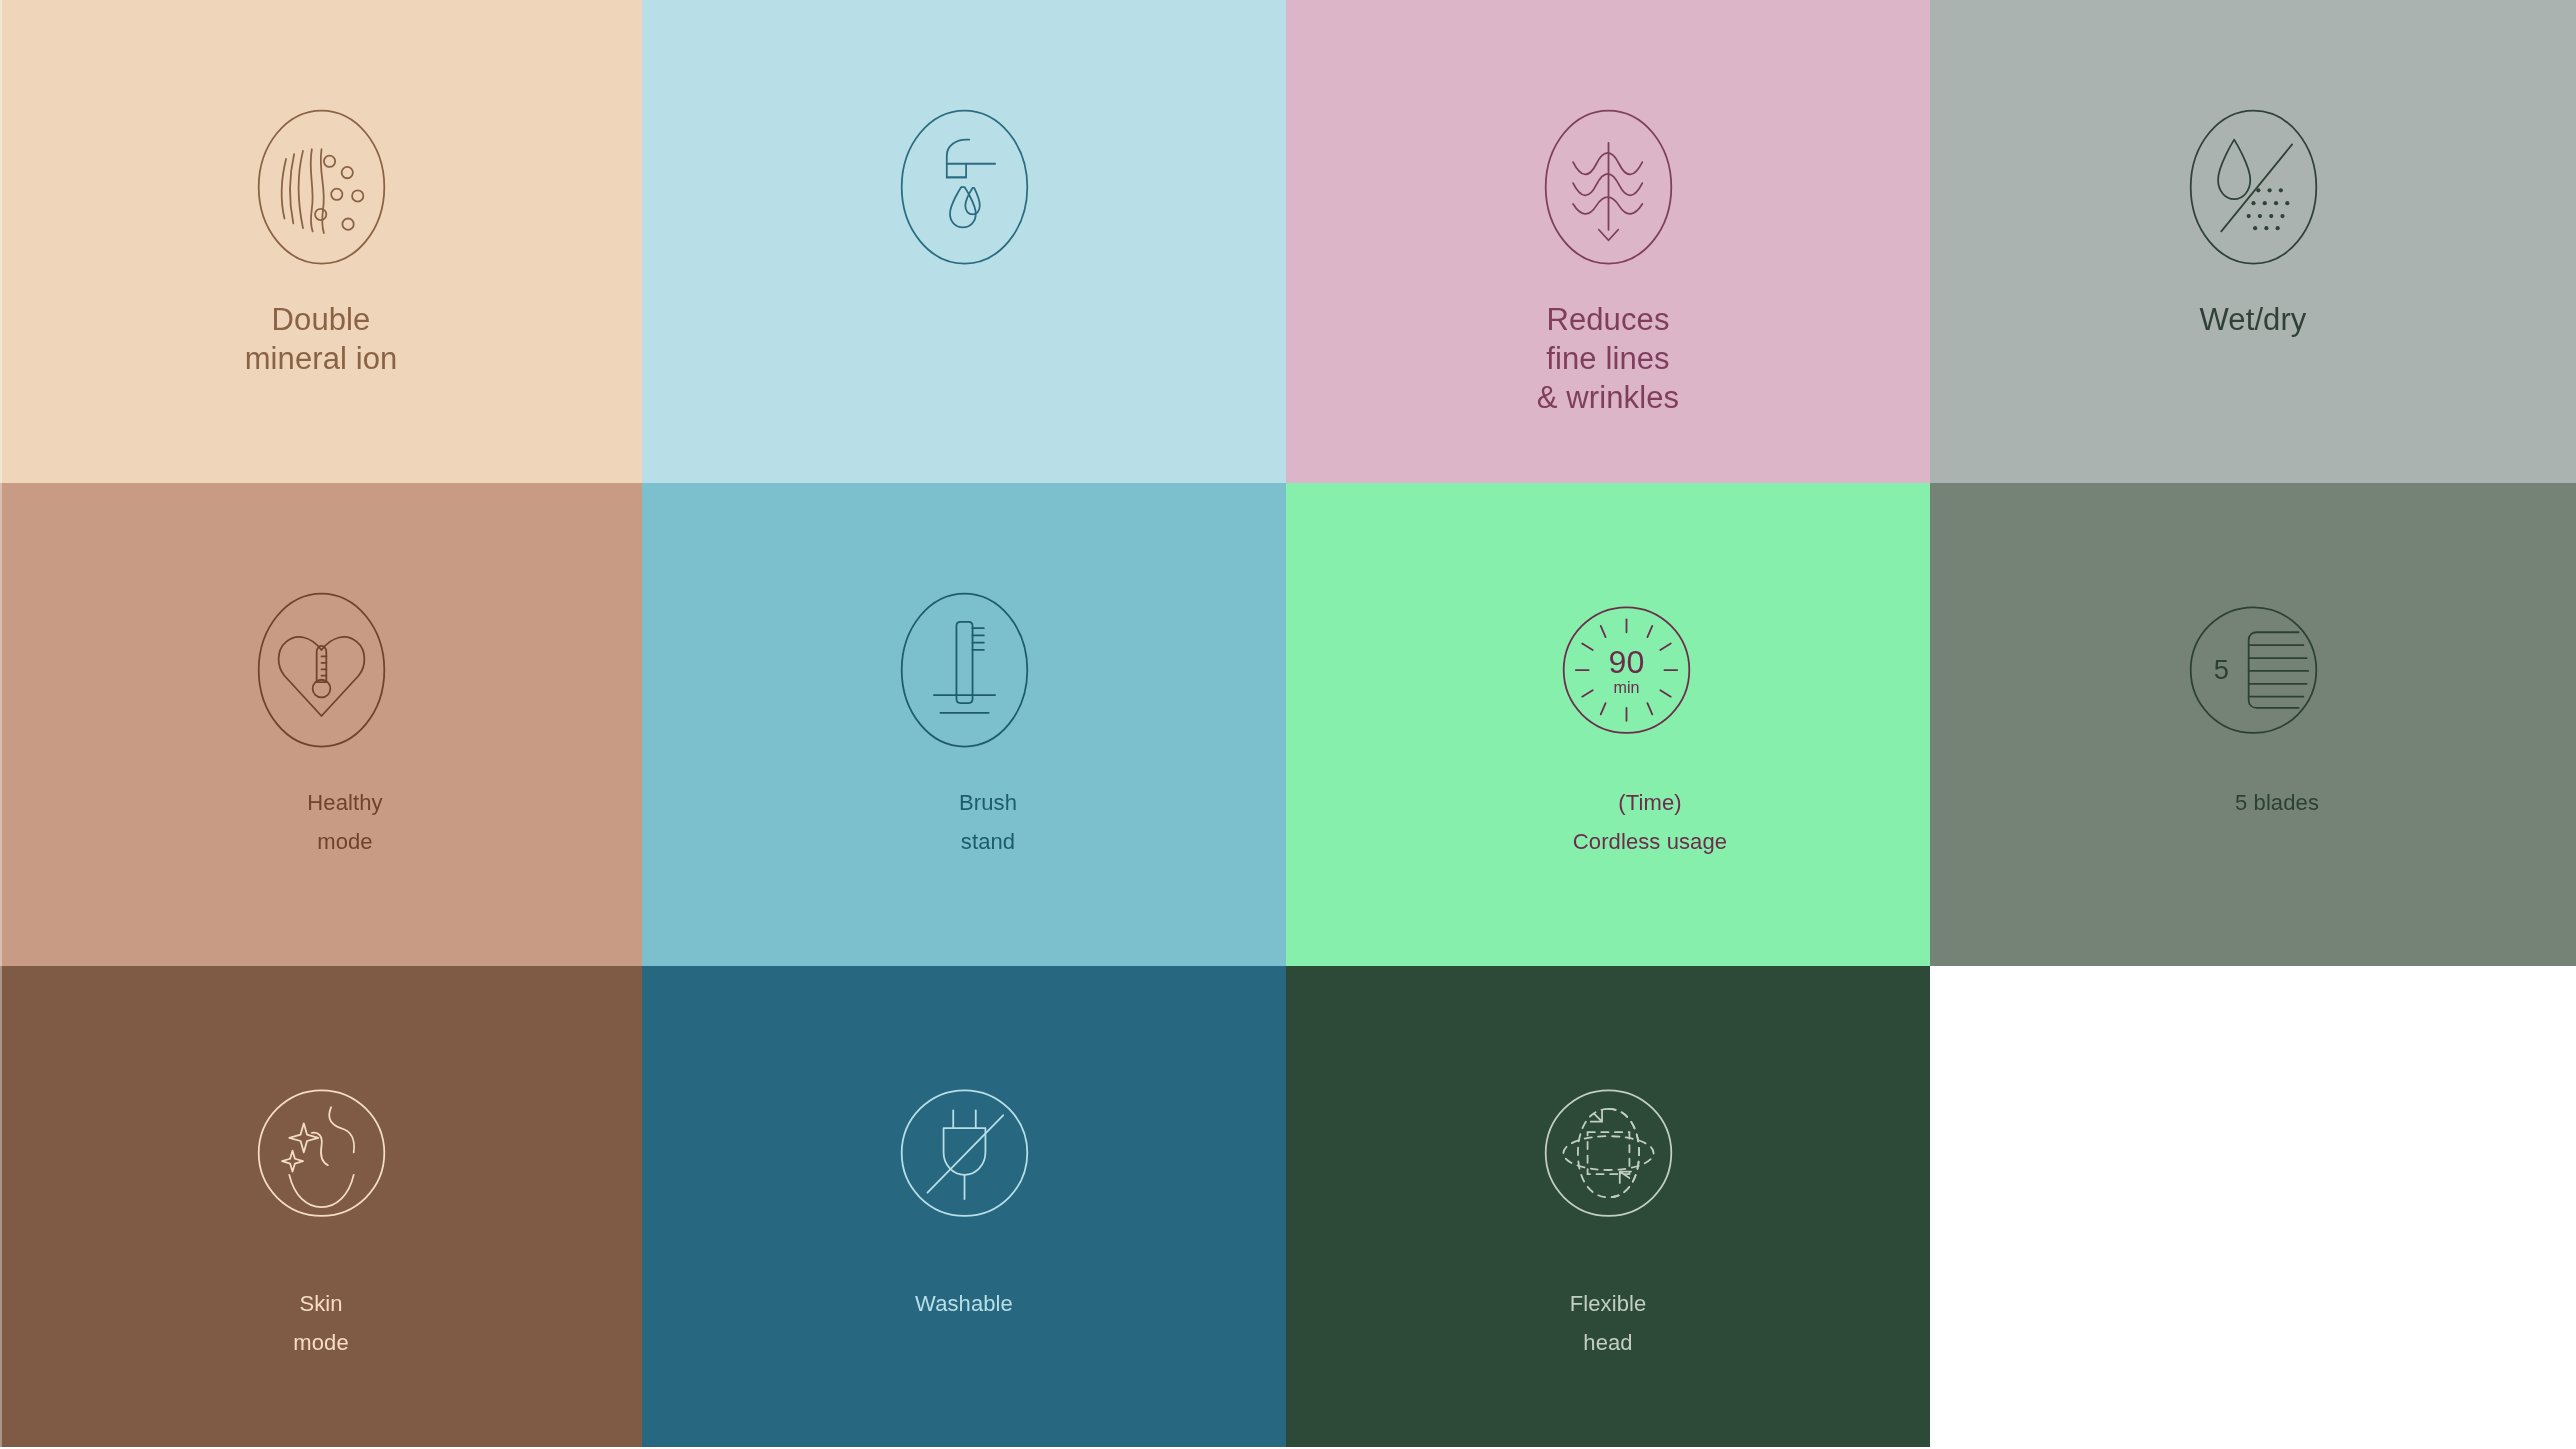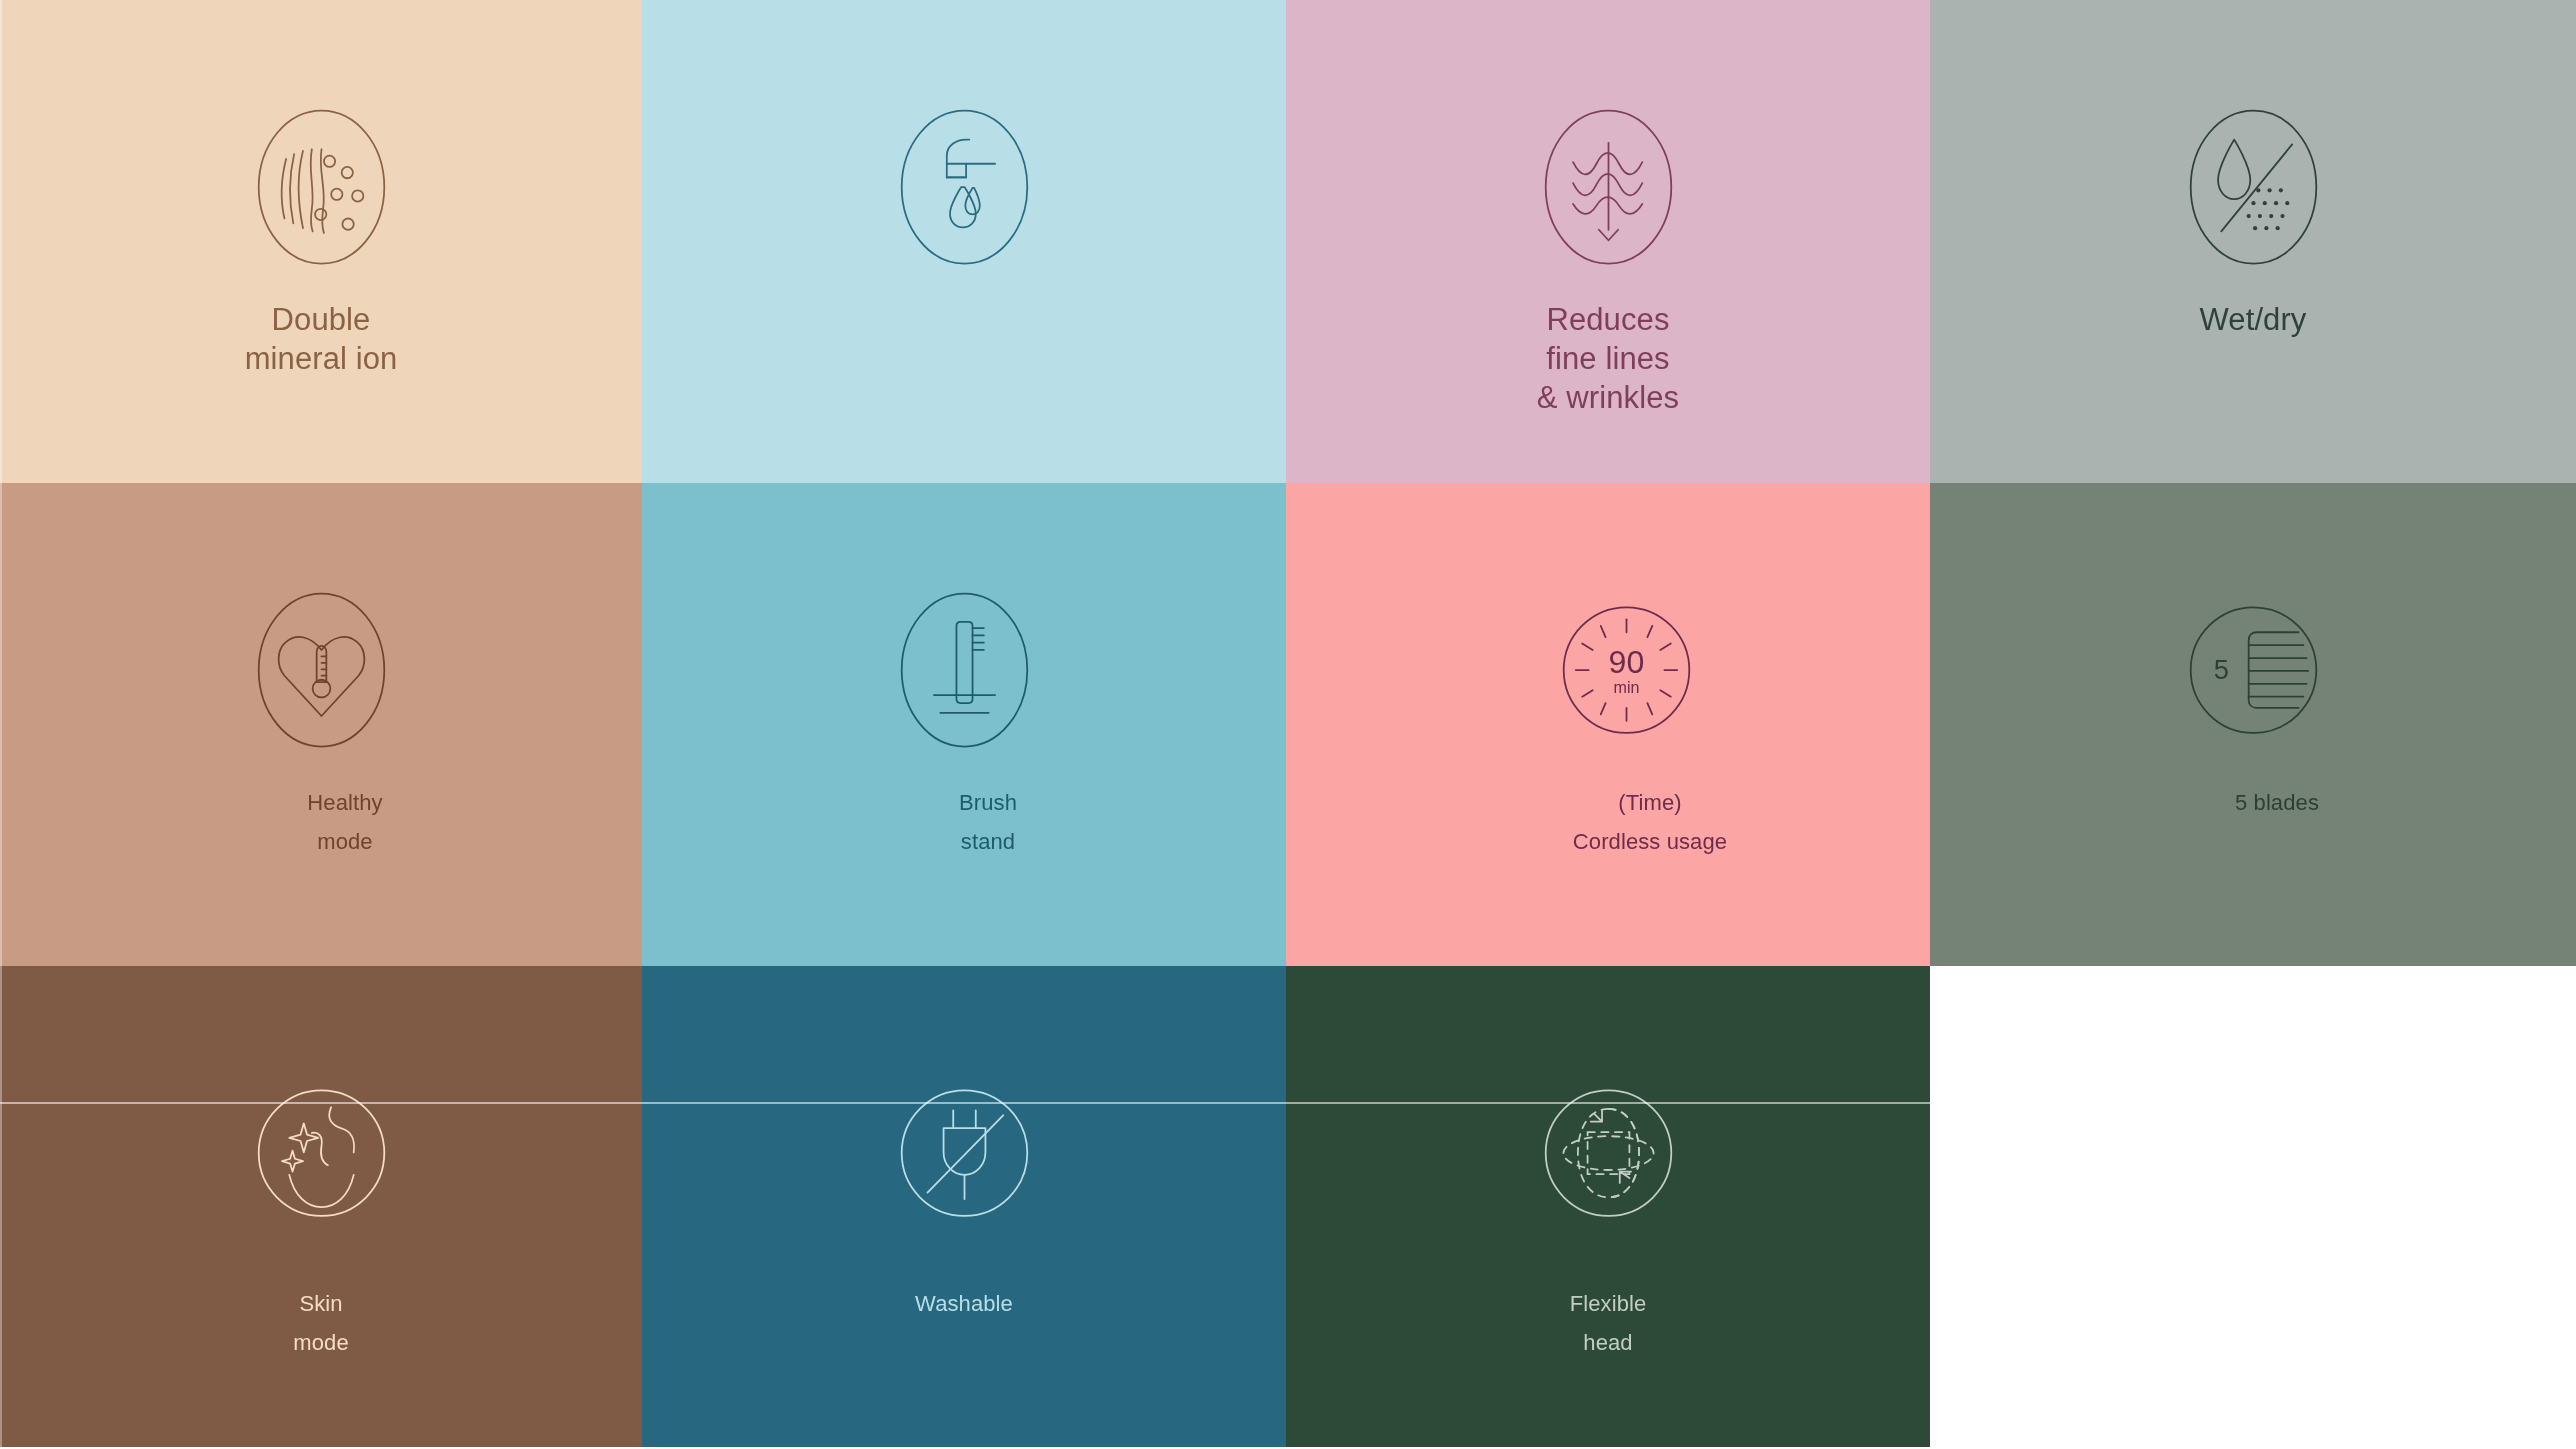--- a/index.html
+++ b/index.html
@@ -9,21 +9,21 @@
     width: 2576px;
     height: 1449px;
     background: #ffffff;
     font-family: "Liberation Sans", sans-serif;
     overflow: hidden;
   }
 
   #grid {
     position: relative;
     width: 2576px;
-    height: 1104px;
+    height: 1449px;
     display: grid;
     grid-template-columns: 642px 644px 644px 646px;
     grid-template-rows: 483px 483px 481px;
     background: #ffffff;
   }
 
   .cell {
     position: relative;
     display: flex;
     flex-direction: column;
@@ -213,21 +213,21 @@
           <path d="M90 72 L104 72"></path>
           <path d="M42 128 L118 128"></path>
           <path d="M50 150 L110 150"></path>
         </g>
       </svg>
     </span>
     <div class="cell-label">Brush
 stand</div>
   </div>
 
-  <div class="cell r2" style="background:#fca5a5; color:#6d2c4c;padding-left:36px;">
+  <div class="cell r2" style="background:#86efac; color:#6d2c4c;padding-left:36px;">
     <span class="icon-wrap">
       <svg width="129" height="157" viewBox="0 0 160 195" fill="none" stroke="#6d2c4c" stroke-width="2.2">
         <circle cx="80" cy="97" r="78"></circle>
         <g stroke-linecap="round">
           <path d="M80 34 L80 50"></path>
           <path d="M112 42 L106 56"></path>
           <path d="M135 64 L122 72"></path>
           <path d="M143 97 L127 97"></path>
           <path d="M135 130 L122 122"></path>
           <path d="M112 152 L106 138"></path>

